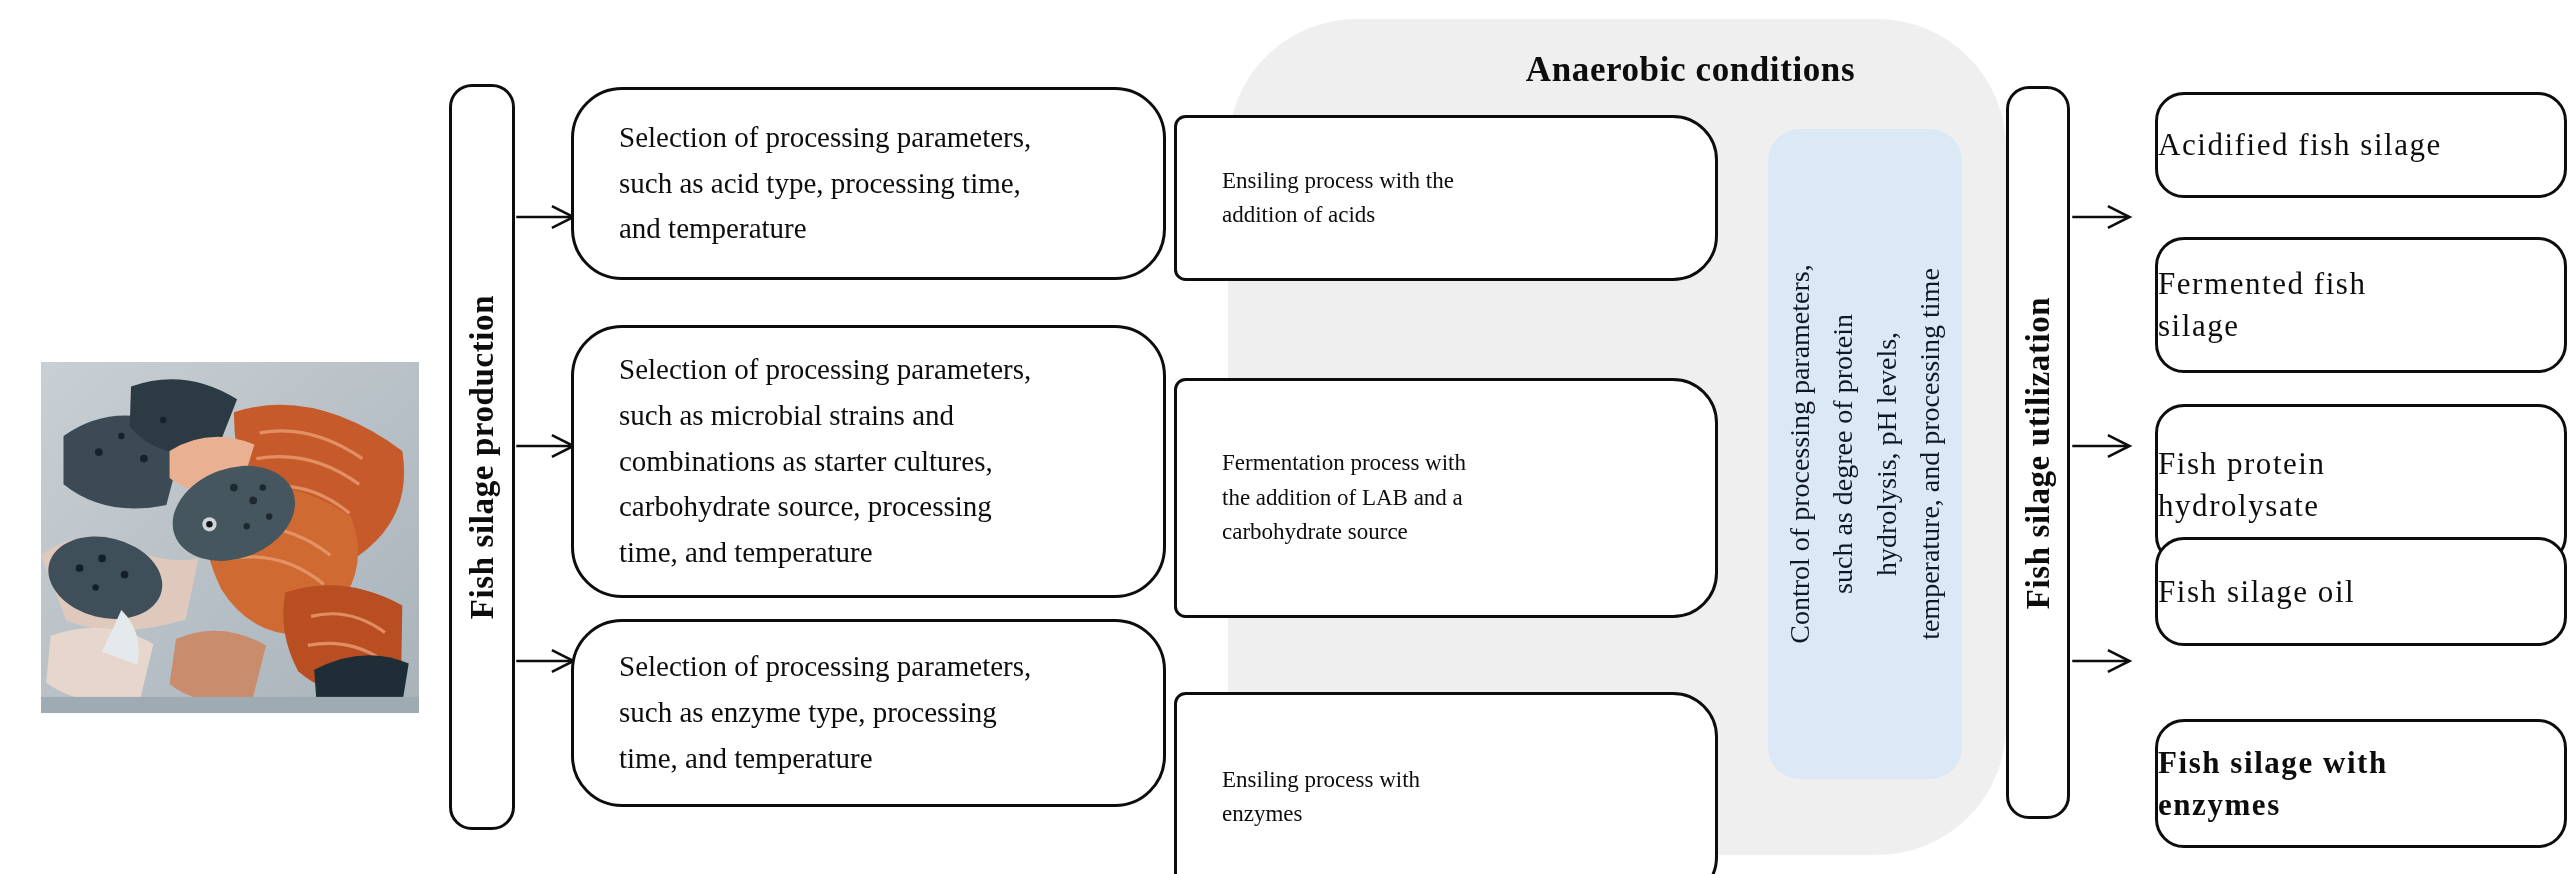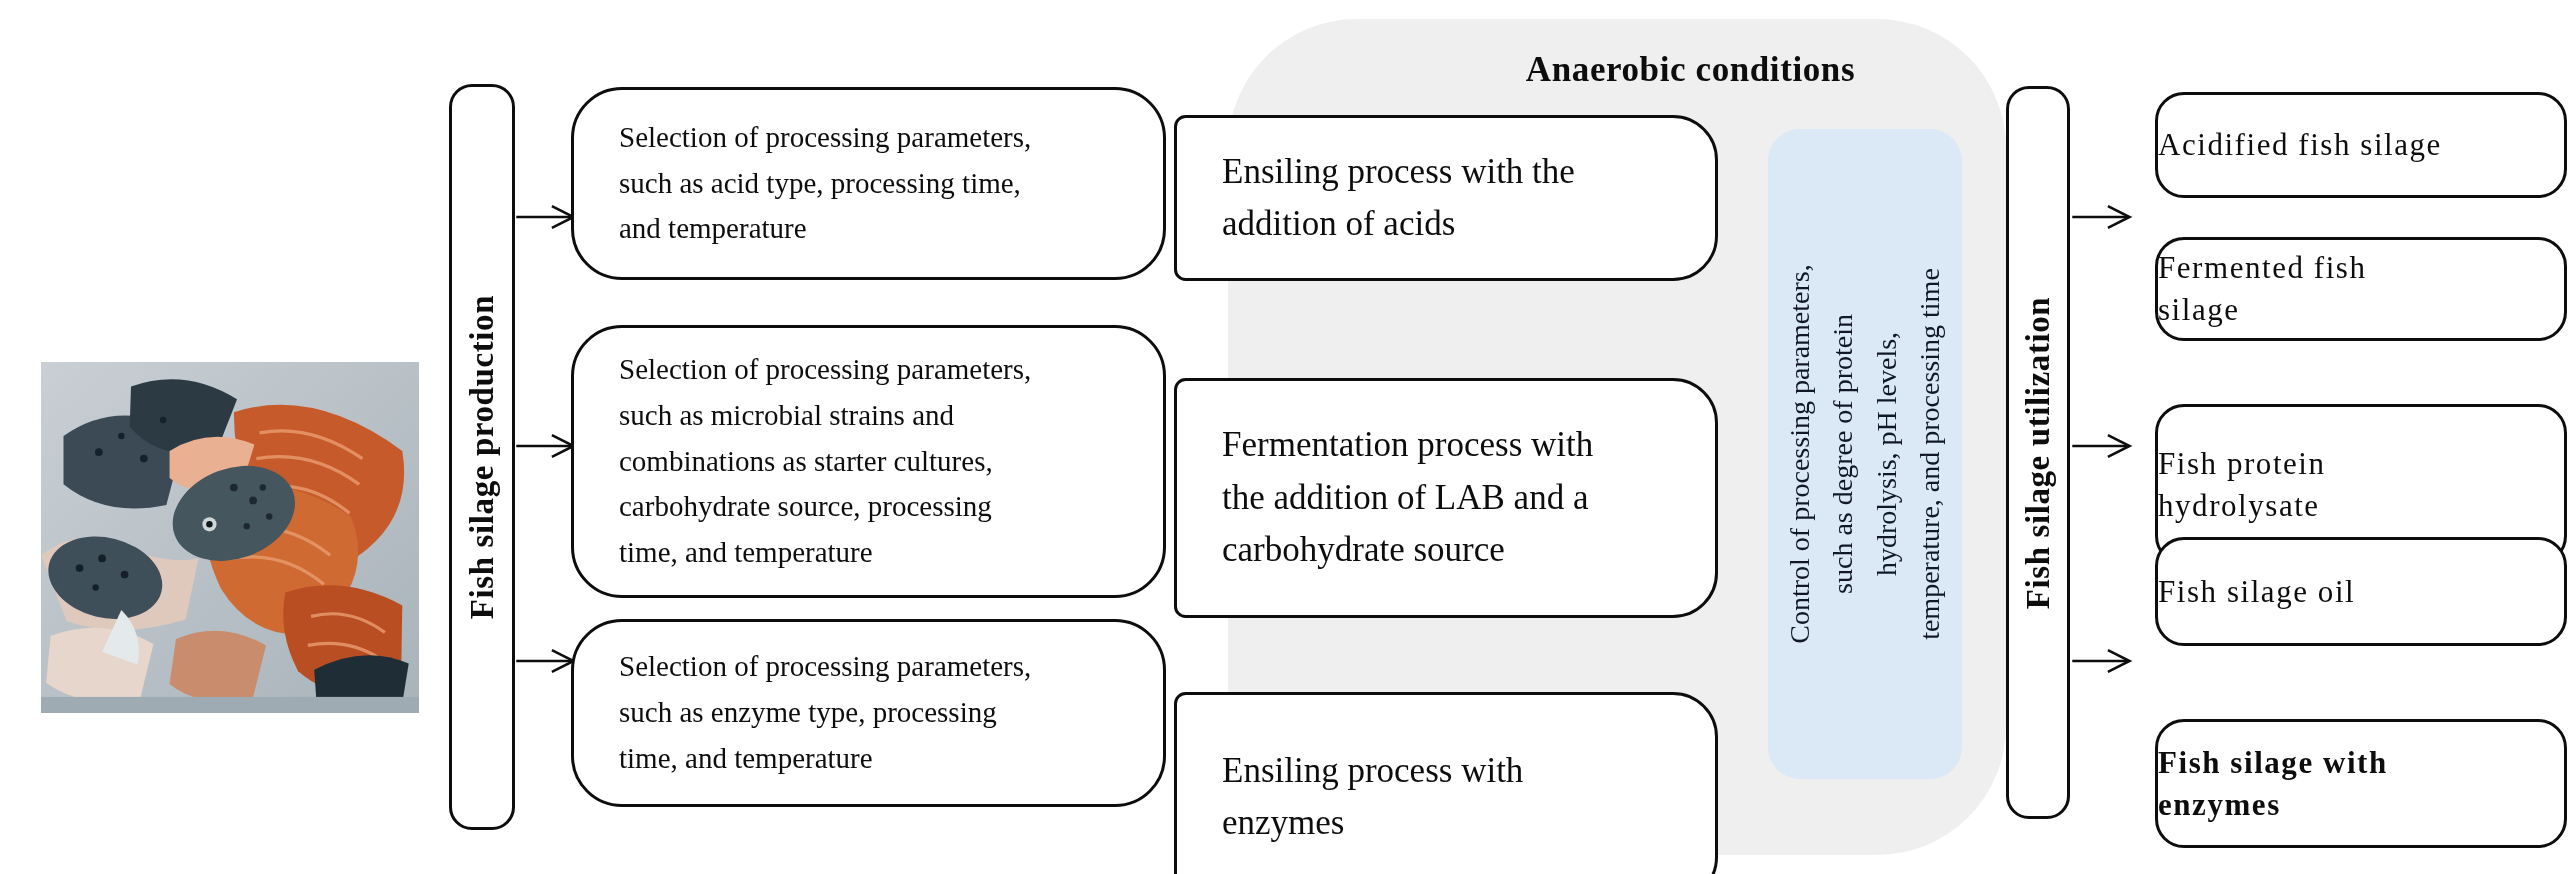--- a/index.html
+++ b/index.html
@@ -44,38 +44,38 @@
   
   .anaerobic-region{
     position:absolute;left:1228px;top:19.3px;width:778px;height:836px;
     background:#efefef;border-radius:129px;
   }
   .anaerobic-title{
     position:absolute;left:1401px;top:50px;width:579px;
     text-align:center;font-weight:bold;font-size:35px;letter-spacing:0.6px;
   }
   
-  .proc{left:1174px;width:544px;border-radius:11.6px 45px 45px 11.6px;font-size:35px;line-height:1.5;}
+  .proc{left:1174px;width:544px;border-radius:11.6px 45px 45px 11.6px;font-size:23px;line-height:1.5;}
   .proc .txt{padding-left:45px;padding-right:13px;}
   .procA{top:115px;height:166px;}
   .procB{top:378px;height:240px;}
   .procC{top:692px;height:210px;}
   
   .control-box{
     position:absolute;left:1768px;top:129px;width:194px;height:650px;
     background:#dbe8f5;border-radius:32px;
   }
   .control-box .vlabel{
     font-weight:normal;font-size:28px;line-height:1.55;
     text-align:center;white-space:pre-line;color:#101826;letter-spacing:0;
   }
   
   .prod{left:2155px;width:412px;border-radius:29px;border-width:3.2px;font-size:31px;line-height:1.35;letter-spacing:0.05em;}
   .prod1{top:92px;height:106px;}
-  .prod2{top:237px;height:104px;}
+  .prod2{top:237px;height:136px;}
   .prod3{top:404px;height:161px;}
   .prod4{top:537px;height:109px;}
   .prod5{top:719px;height:129px;}
   
   .arrow{position:absolute;width:61px;height:28px;}
   .arrow svg{display:block;}
 </style>
 </head>
 <body>
 

